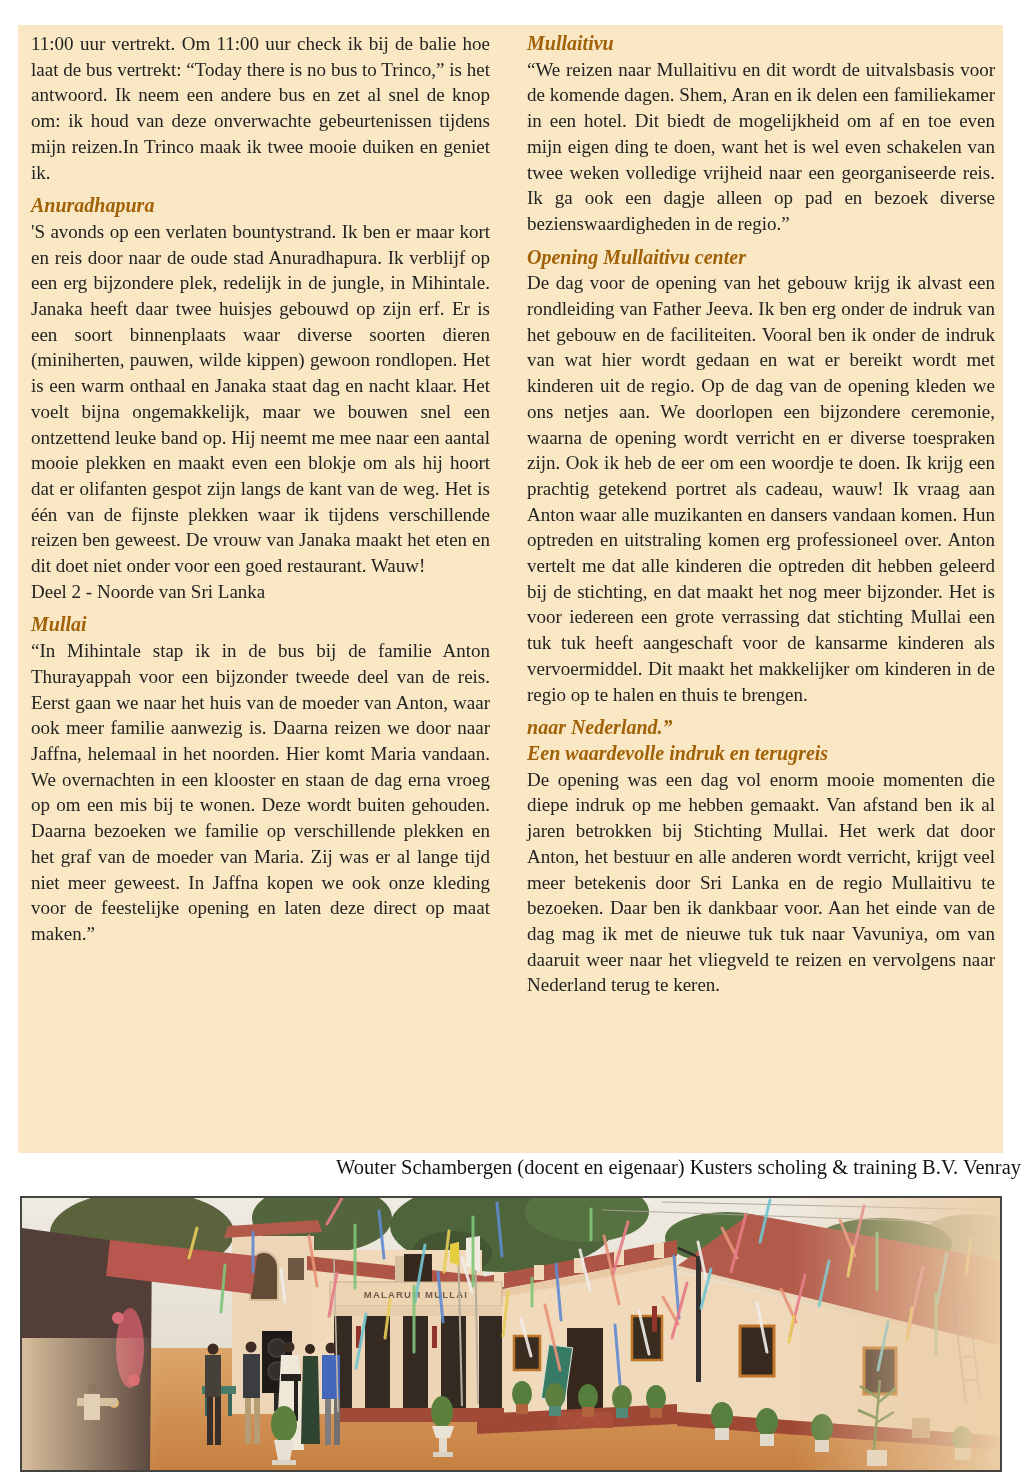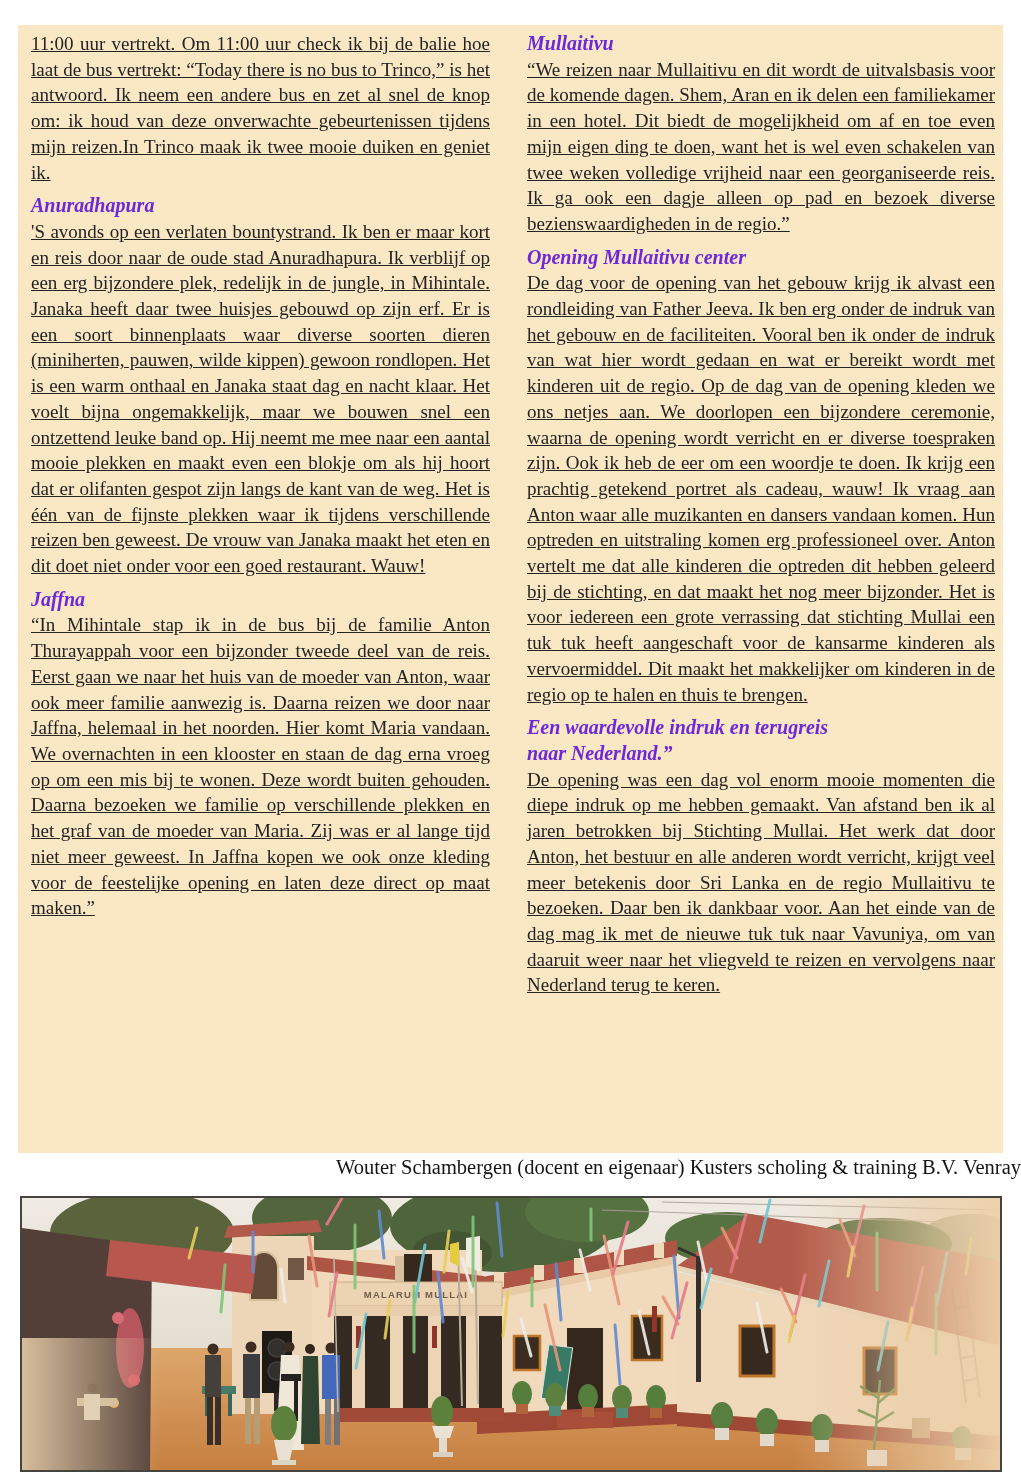--- a/index.html
+++ b/index.html
@@ -2,64 +2,65 @@
 <html><head>
 <meta charset="utf-8">
 <style>
   html,body{margin:0;padding:0;background:#ffffff;}
   .sheet{position:relative;width:1021px;height:1473px;background:#ffffff;overflow:hidden;
          font-family:"Liberation Serif", serif;}
   .panel{position:absolute;left:18px;top:25px;width:985px;height:1128px;background:#fae7c4;
          display:flex;gap:37px;padding:6px 8px 0 13px;box-sizing:border-box;overflow:hidden;}
   .col{width:461px;}
   .col-right{width:470px;}
-  .body-par{margin:0;font-size:19px;line-height:25.7px;text-align:justify;color:#232323;text-decoration:underline;}
+  .body-par{margin:0;font-size:19px;line-height:25.7px;text-align:justify;color:#232323;}
   .section{margin-top:8px;}
-  .head{margin:0;font-size:20px;line-height:25.7px;font-weight:bold;font-style:italic;color:#6d28d9;}
+  .head{margin:0;font-size:20px;line-height:25.7px;font-weight:bold;font-style:italic;color:#a16207;}
   .caption{position:absolute;top:1156px;left:0;width:100%;text-align:right;
            font-size:20.5px;color:#141414;}
   .photo-frame{position:absolute;left:20px;top:1196px;width:978px;height:272px;
                border:2px solid #45443f;background:#e9e7e0;}
   .photo-frame svg{display:block;}
 </style>
 </head>
 <body>
 
 <div class="sheet">
 
   <div class="panel">
 
     <div class="col">
       <p class="body-par">11:00 uur vertrekt. Om 11:00 uur check ik bij de balie hoe laat de bus vertrekt: “Today there is no bus to Trinco,” is het antwoord. Ik neem een andere bus en zet al snel de knop om: ik houd van deze onverwachte gebeurtenissen tijdens mijn reizen.In Trinco maak ik twee mooie duiken en geniet ik.</p>
 
       <div class="section">
         <h3 class="head">Anuradhapura</h3>
         <p class="body-par">'S avonds op een verlaten bountystrand. Ik ben er maar kort en reis door naar de oude stad Anuradhapura. Ik verblijf op een erg bijzondere plek, redelijk in de jungle, in Mihintale. Janaka heeft daar twee huisjes gebouwd op zijn erf. Er is een soort binnenplaats waar diverse soorten dieren (miniherten, pauwen, wilde kippen) gewoon rondlopen. Het is een warm onthaal en Janaka staat dag en nacht klaar. Het voelt bijna ongemakkelijk, maar we bouwen snel een ontzettend leuke band op. Hij neemt me mee naar een aantal mooie plekken en maakt even een blokje om als hij hoort dat er olifanten gespot zijn langs de kant van de weg. Het is één van de fijnste plekken waar ik tijdens verschillende reizen ben geweest. De vrouw van Janaka maakt het eten en dit doet niet onder voor een goed restaurant. Wauw!</p>
+        <p class="body-par">Deel 2 - Noorde van Sri Lanka</p>
       </div>
 
       <div class="section">
-        <h3 class="head">Jaffna</h3>
+        <h3 class="head">Mullai</h3>
         <p class="body-par">“In Mihintale stap ik in de bus bij de familie Anton Thurayappah voor een bijzonder tweede deel van de reis. Eerst gaan we naar het huis van de moeder van Anton, waar ook meer familie aanwezig is. Daarna reizen we door naar Jaffna, helemaal in het noorden. Hier komt Maria vandaan. We overnachten in een klooster en staan de dag erna vroeg op om een mis bij te wonen. Deze wordt buiten gehouden. Daarna bezoeken we familie op verschillende plekken en het graf van de moeder van Maria. Zij was er al lange tijd niet meer geweest. In Jaffna kopen we ook onze kleding voor de feestelijke opening en laten deze direct op maat maken.”</p>
       </div>
     </div>
 
     <div class="col col-right">
       <div>
         <h3 class="head">Mullaitivu</h3>
         <p class="body-par">“We reizen naar Mullaitivu en dit wordt de uitvalsbasis voor de komende dagen. Shem, Aran en ik delen een familiekamer in een hotel. Dit biedt de mogelijkheid om af en toe even mijn eigen ding te doen, want het is wel even schakelen van twee weken volledige vrijheid naar een georganiseerde reis. Ik ga ook een dagje alleen op pad en bezoek diverse bezienswaardigheden in de regio.”</p>
       </div>
 
       <div class="section">
         <h3 class="head">Opening Mullaitivu center</h3>
         <p class="body-par">De dag voor de opening van het gebouw krijg ik alvast een rondleiding van Father Jeeva. Ik ben erg onder de indruk van het gebouw en de faciliteiten. Vooral ben ik onder de indruk van wat hier wordt gedaan en wat er bereikt wordt met kinderen uit de regio. Op de dag van de opening kleden we ons netjes aan. We doorlopen een bijzondere ceremonie, waarna de opening wordt verricht en er diverse toespraken zijn. Ook ik heb de eer om een woordje te doen. Ik krijg een prachtig getekend portret als cadeau, wauw! Ik vraag aan Anton waar alle muzikanten en dansers vandaan komen. Hun optreden en uitstraling komen erg professioneel over. Anton vertelt me dat alle kinderen die optreden dit hebben geleerd bij de stichting, en dat maakt het nog meer bijzonder. Het is voor iedereen een grote verrassing dat stichting Mullai een tuk tuk heeft aangeschaft voor de kansarme kinderen als vervoermiddel. Dit maakt het makkelijker om kinderen in de regio op te halen en thuis te brengen.</p>
       </div>
 
       <div class="section">
+        <h3 class="head">naar Nederland.”</h3>
         <h3 class="head">Een waardevolle indruk en terugreis</h3>
-        <h3 class="head">naar Nederland.”</h3>
         <p class="body-par">De opening was een dag vol enorm mooie momenten die diepe indruk op me hebben gemaakt. Van afstand ben ik al jaren betrokken bij Stichting Mullai. Het werk dat door Anton, het bestuur en alle anderen wordt verricht, krijgt veel meer betekenis door Sri Lanka en de regio Mullaitivu te bezoeken. Daar ben ik dankbaar voor. Aan het einde van de dag mag ik met de nieuwe tuk tuk naar Vavuniya, om van daaruit weer naar het vliegveld te reizen en vervolgens naar Nederland terug te keren.</p>
       </div>
     </div>
   </div>
 
   <div class="caption">Wouter Schambergen (docent en eigenaar) Kusters scholing &amp; training B.V. Venray</div>
 
   <div class="photo-frame">
     <svg width="978" height="272" viewBox="0 0 978 272" preserveAspectRatio="none">
       <defs>

